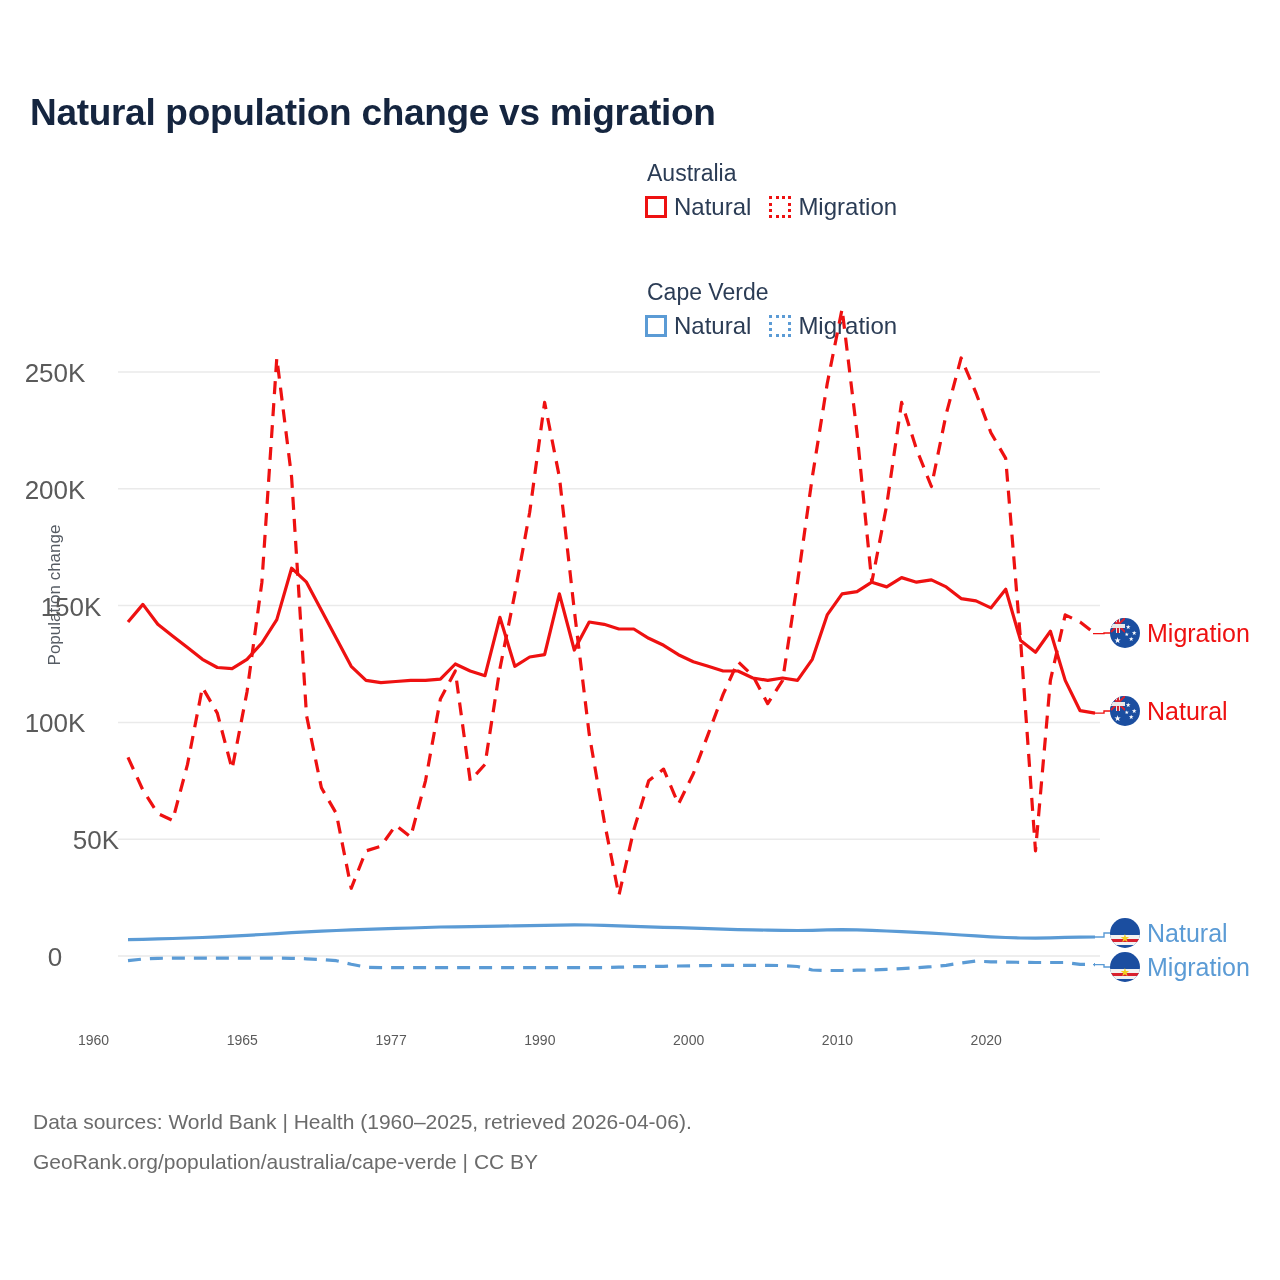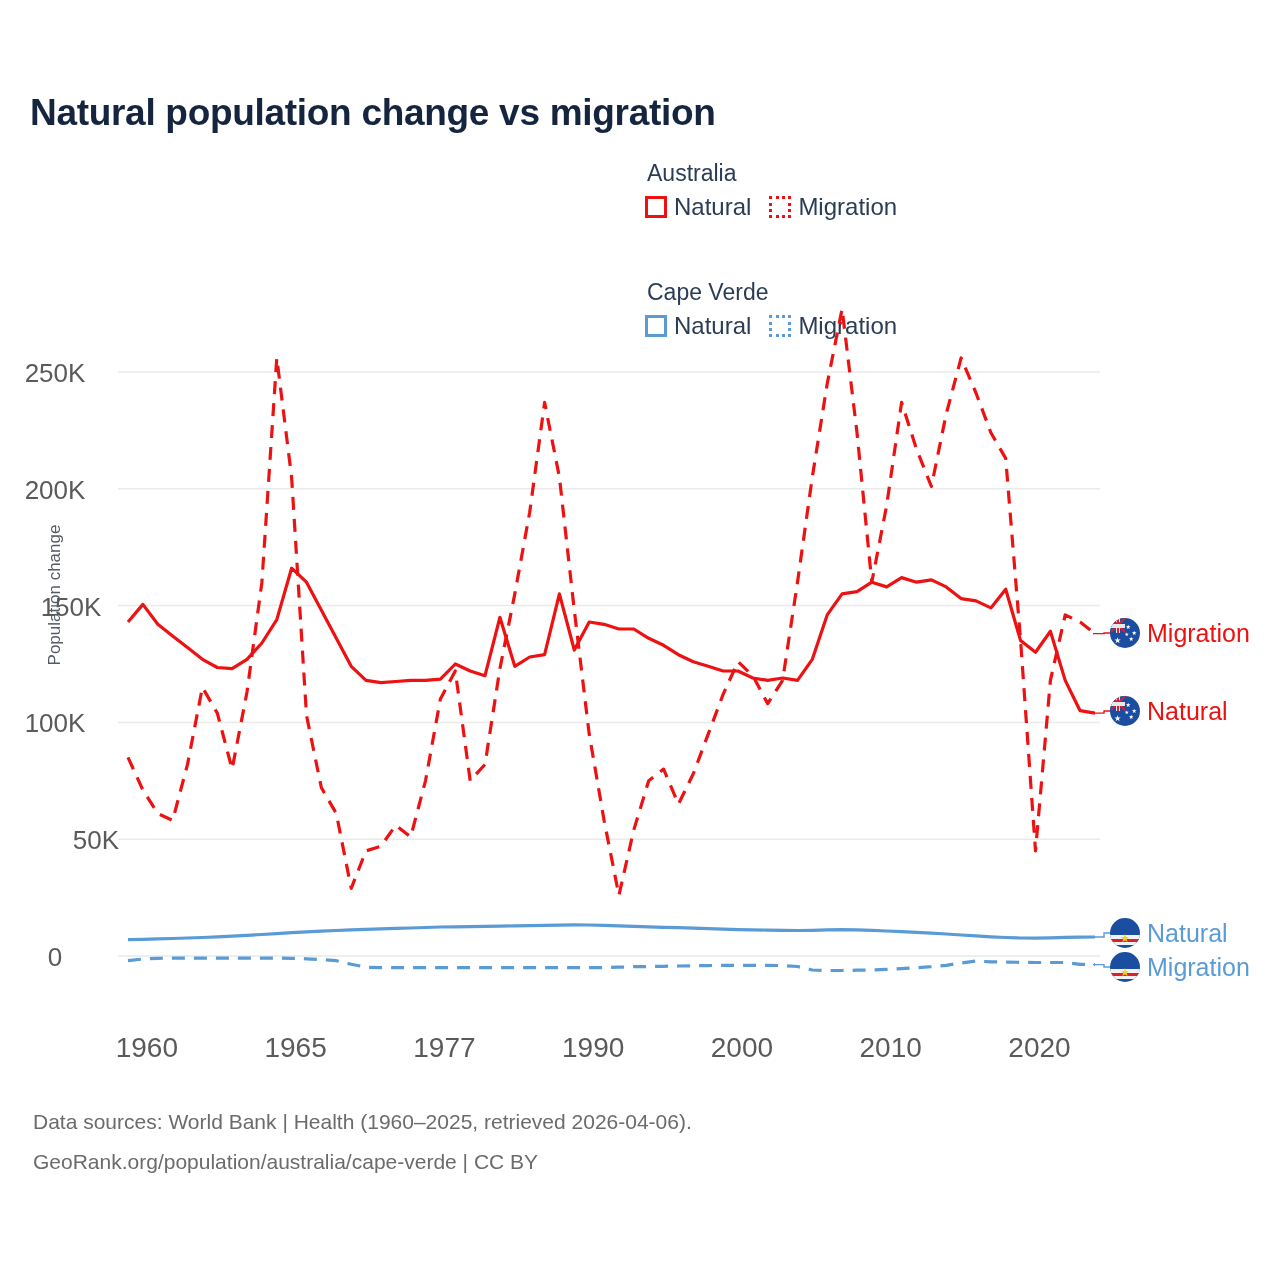--- a/index.html
+++ b/index.html
@@ -68,23 +68,23 @@
 
   .ytick{
     position:absolute;
     font-size:26px;
     color:#5a5a5a;
     text-align:center;
     width:110px;
   }
   .xtick{
     position:absolute;
-    font-size:28px;
+    font-size:14px;
     color:#5a5a5a;
-    text-align:right;
+    text-align:left;
     width:100px;
     top:1032px;
   }
 
   
   .endlabel{
     position:absolute;
     display:flex;align-items:center;gap:7px;
     white-space:nowrap;
   }

